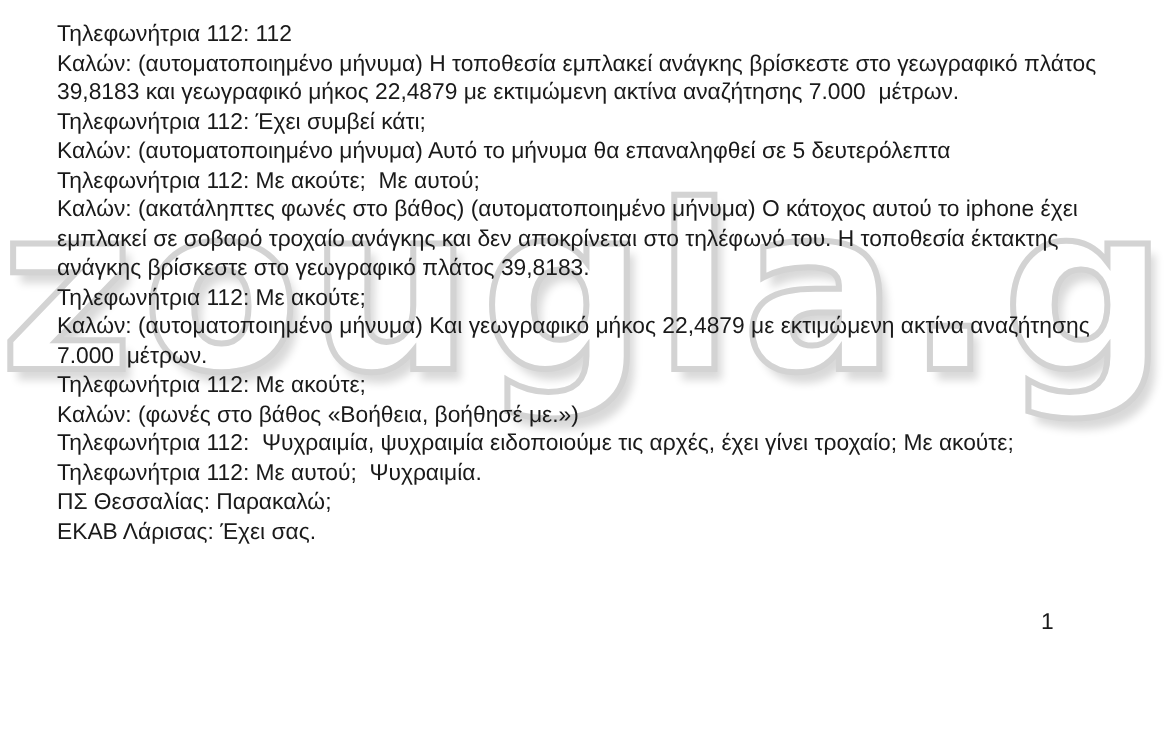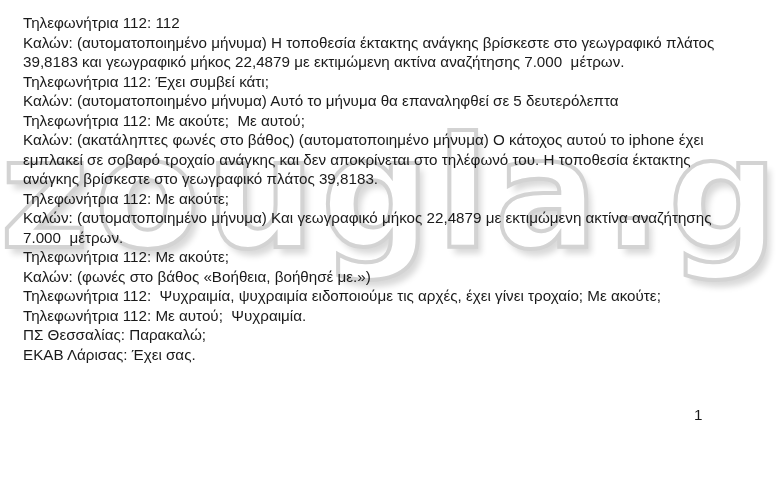--- a/index.html
+++ b/index.html
@@ -33,21 +33,21 @@
     white-space: nowrap;
     color: #ffffff;
     -webkit-text-stroke: 4px #d3d3d3;
     text-shadow: 5px 7px 6px #d9d9d9;
     user-select: none;
     pointer-events: none;
   }
   .transcript {
     position: absolute;
     top: 13px;
-    left: 23px;
+    left: 38px;
     z-index: 2;
     width: 712px;
     color: #1a1a1a;
     font-size: 15.2px;
   }
   .transcript .line {
     white-space: pre;
     height: 19.5px;
     line-height: 19.5px;
   }
@@ -61,21 +61,21 @@
     line-height: 19.5px;
   }
 </style>
 </head>
 <body style="background: rgb(255, 255, 255);">
 
 <div class="page">
   <div class="watermark" style="-webkit-text-stroke: 4px rgb(211, 211, 211); text-shadow: rgb(217, 217, 217) 5px 7px 6px;">zougla.gr</div>
   <div class="transcript" id="transcript" style="color: rgb(26, 26, 26);">
       <div class="line">Τηλεφωνήτρια 112: 112</div>
-      <div class="line">Καλών: (αυτοματοποιημένο μήνυμα) Η τοποθεσία έκτακτης ανάγκης βρίσκεστε στο γεωγραφικό πλάτος</div>
+      <div class="line">Καλών: (αυτοματοποιημένο μήνυμα) Η τοποθεσία εμπλακεί ανάγκης βρίσκεστε στο γεωγραφικό πλάτος</div>
       <div class="line">39,8183 και γεωγραφικό μήκος 22,4879 με εκτιμώμενη ακτίνα αναζήτησης 7.000  μέτρων.</div>
       <div class="line">Τηλεφωνήτρια 112: Έχει συμβεί κάτι;</div>
       <div class="line">Καλών: (αυτοματοποιημένο μήνυμα) Αυτό το μήνυμα θα επαναληφθεί σε 5 δευτερόλεπτα</div>
       <div class="line">Τηλεφωνήτρια 112: Με ακούτε;  Με αυτού;</div>
       <div class="line">Καλών: (ακατάληπτες φωνές στο βάθος) (αυτοματοποιημένο μήνυμα) Ο κάτοχος αυτού το iphone έχει</div>
       <div class="line">εμπλακεί σε σοβαρό τροχαίο ανάγκης και δεν αποκρίνεται στο τηλέφωνό του. Η τοποθεσία έκτακτης</div>
       <div class="line">ανάγκης βρίσκεστε στο γεωγραφικό πλάτος 39,8183.</div>
       <div class="line">Τηλεφωνήτρια 112: Με ακούτε;</div>
       <div class="line">Καλών: (αυτοματοποιημένο μήνυμα) Και γεωγραφικό μήκος 22,4879 με εκτιμώμενη ακτίνα αναζήτησης</div>
       <div class="line">7.000  μέτρων.</div>

